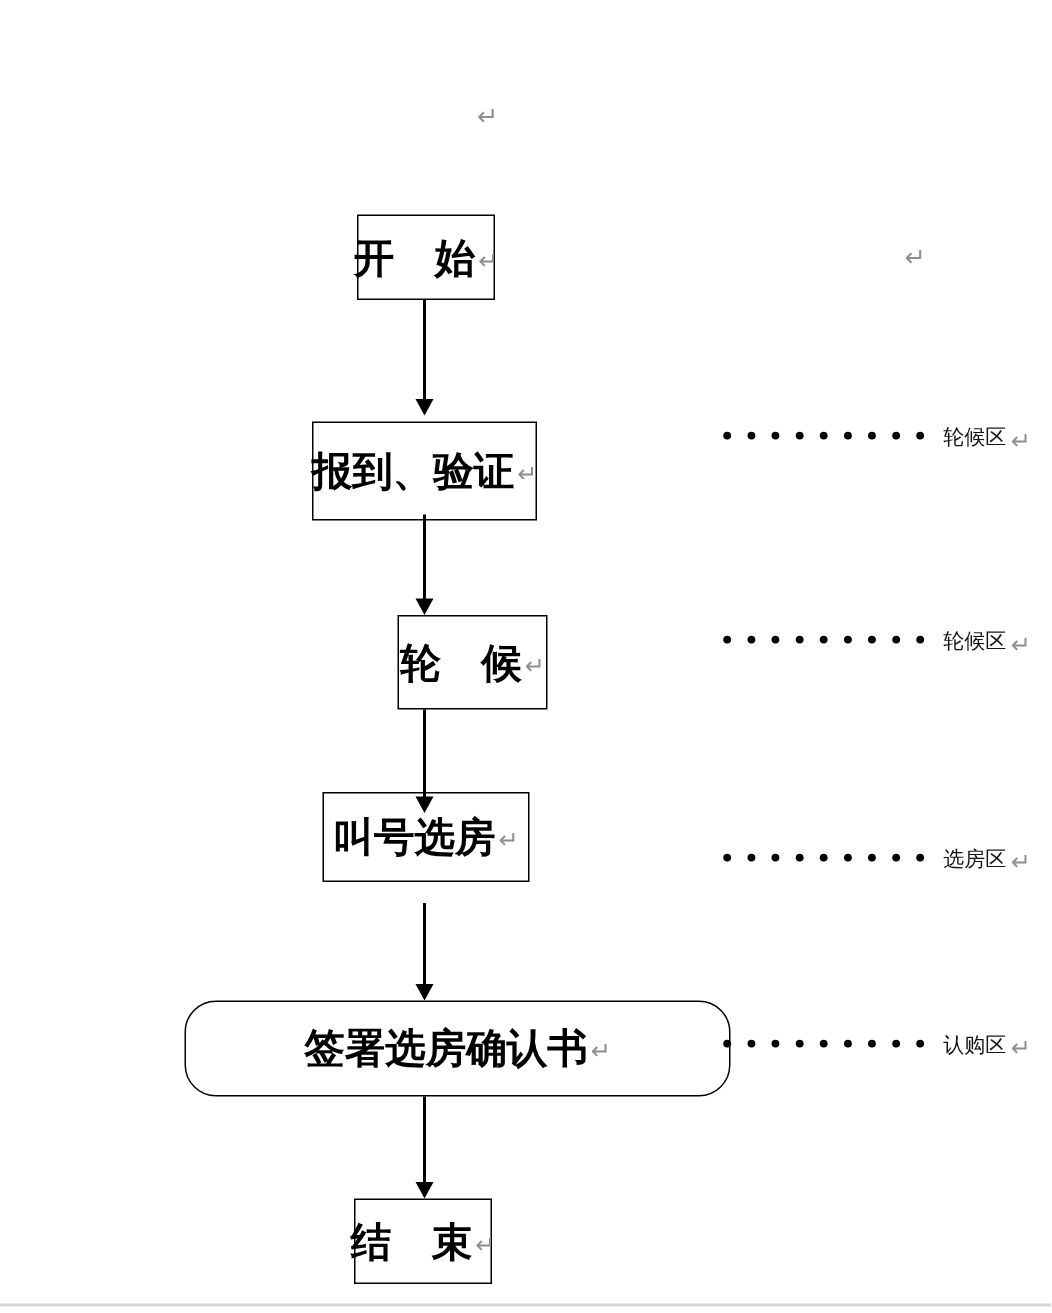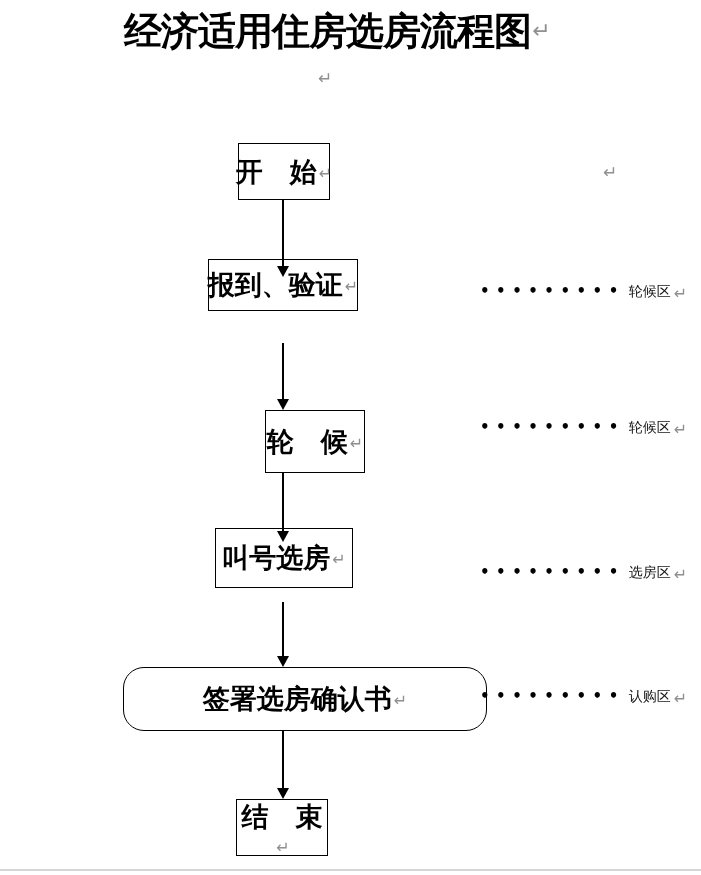--- a/index.html
+++ b/index.html
@@ -71,25 +71,25 @@
     justify-content: center;
     white-space: nowrap;
   }
   .node-label {
     font-family: "Liberation Serif", serif;
     font-weight: bold;
     font-size: 27px;
     color: #000000;
   }
   .node-start   { left: 238px; top: 143px; width: 92px;  height: 57px; }
-  .node-checkin { left: 208px; top: 259px; width: 150px; height: 52px; text-align: right; }
+  .node-checkin { left: 208px; top: 281px; width: 150px; height: 66px; text-align: right; }
   .node-queue   { left: 233px; top: 410px; width: 100px; height: 63px; margin-left: 32px; }
   .node-call    { left: 215px; top: 528px; width: 138px; height: 60px; }
   .node-sign    { left: 123px; top: 667px; width: 364px; height: 64px; border-radius: 21px; }
-  .node-end     { left: 236px; top: 799px; width: 92px;  height: 57px; flex-direction: column; }
+  .node-end     { left: 236px; top: 799px; width: 92px;  height: 57px; }
   
   .connector {
     position: absolute;
     left: 277px;
     width: 12px;
   }
   .connector .shaft {
     position: absolute;
     left: 5.25px;
     top: 0;
@@ -148,23 +148,20 @@
     width: 701px;
     height: 2px;
     background: #d6d6d6;
   }
 </style>
 </head>
 <body>
 
 <div class="page">
 
-  <div class="title-row">
-    <h1 class="doc-title">经济适用住房选房流程图</h1><span class="pilcrow after-title">↵</span>
-  </div>
 
   <span class="pilcrow floating under-title">↵</span>
   <span class="pilcrow floating right-of-start">↵</span>
 
   <div class="node node-start">
     <span class="node-label">开　始</span>
       <span class="pilcrow in-node">↵</span>
   </div>
 
   <div class="node node-checkin">

